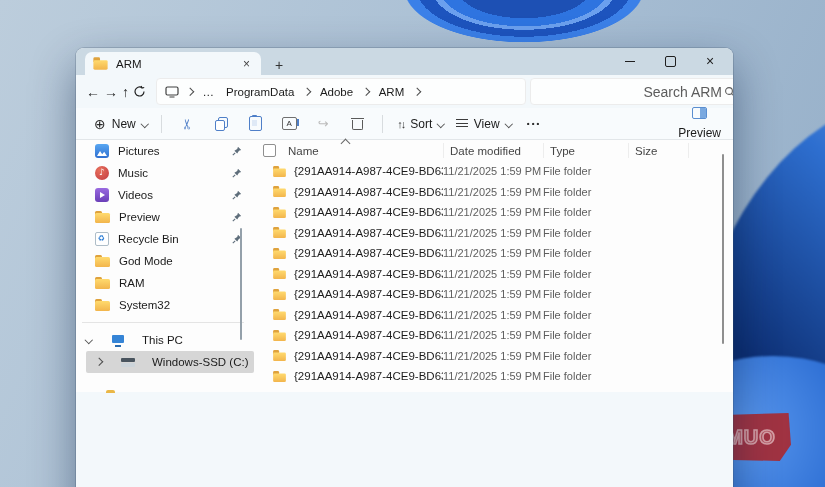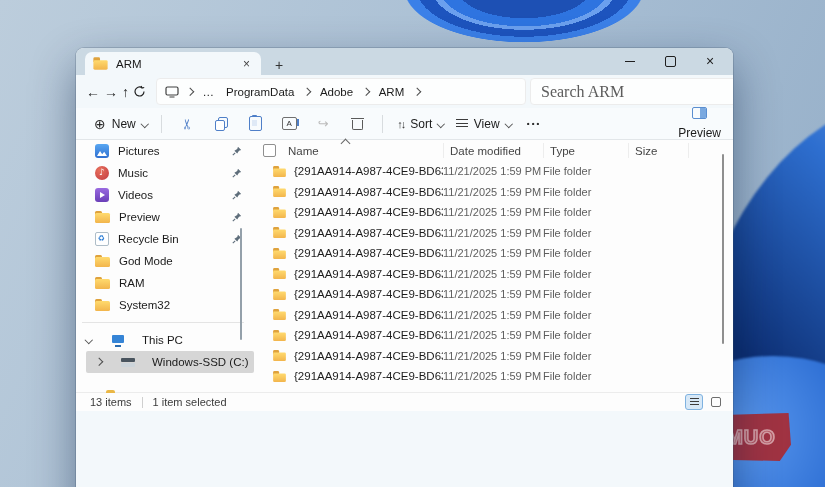--- a/index.html
+++ b/index.html
@@ -47,22 +47,22 @@
   .navbtn{width:27px;height:24px;display:flex;align-items:center;justify-content:center;
     font-size:14px;color:#1f1f1f;border-radius:4px;}
   .crumbbar{flex:0 0 352px;height:25px;margin-left:6px;background:#fdfefe;border:1px solid #ececec;
     border-radius:4px;display:flex;align-items:center;padding:0 8px;gap:8px;font-size:11.5px;color:#1b1b1b;}
   .crumb{padding:1px 2px;}
   .cv{display:inline-block;width:4.5px;height:4.5px;border-right:1.1px solid #4f4f4f;border-bottom:1.1px solid #4f4f4f;}
   .cv.right{transform:rotate(-45deg);}
   .cv.down{transform:rotate(45deg);}
   .searchbox{margin-left:auto;flex:0 0 138px;height:25px;background:#fdfefe;border:1px solid #ececec;
     border-radius:4px;display:flex;align-items:center;padding:0 8px;}
-  .searchbox input{flex:1;border:none;outline:none;background:transparent;font-size:16px;color:#333;
-    font-family:Liberation Serif, serif;}
+  .searchbox input{flex:1;border:none;outline:none;background:transparent;font-size:14px;color:#333;
+    font-family:Liberation Sans, sans-serif;text-align:right;}
   .searchbox input::placeholder{color:#5c5c5c;}
   
   .toolbar{height:31px;display:flex;align-items:center;padding:0 12px;background:#f8fbfd;
     border-bottom:1px solid #e2e6e9;}
   .tbtn{display:flex;align-items:center;gap:6px;padding:0 6px;height:26px;border-radius:4px;}
   .tico{display:flex;align-items:center;justify-content:center;width:34px;height:26px;}
   .tb-sep{width:1px;height:18px;background:#d8dcdf;margin:0 8px;}
   .glyph-new{font-size:14px;color:#2b2b2b;}
   .glyph-cut{font-size:14px;color:#4f7fc8;transform:rotate(-90deg);display:inline-block;}
   .ic-copy{position:relative;width:12px;height:13px;}
@@ -472,27 +472,14 @@
     <span class="fdate">11/21/2025 1:59 PM</span>
     <span class="ftype">File folder</span>
     <span class="fsize"></span>
     <span></span>
   </div>
 </div>
         <div class="listscroll"></div>
       </div>
     </div>
 
-    <div class="statusbar">
-      <span>13 items</span>
-      <span class="st-sep"></span>
-      <span>1 item selected</span>
-      <div class="viewtoggles">
-        <span class="vt sel">
-            <span class="lines"></span>
-          </span>
-        <span class="vt">
-            <span class="sq"></span>
-          </span>
-      </div>
-    </div>
   </div>
 </div>
 
 </body></html>

